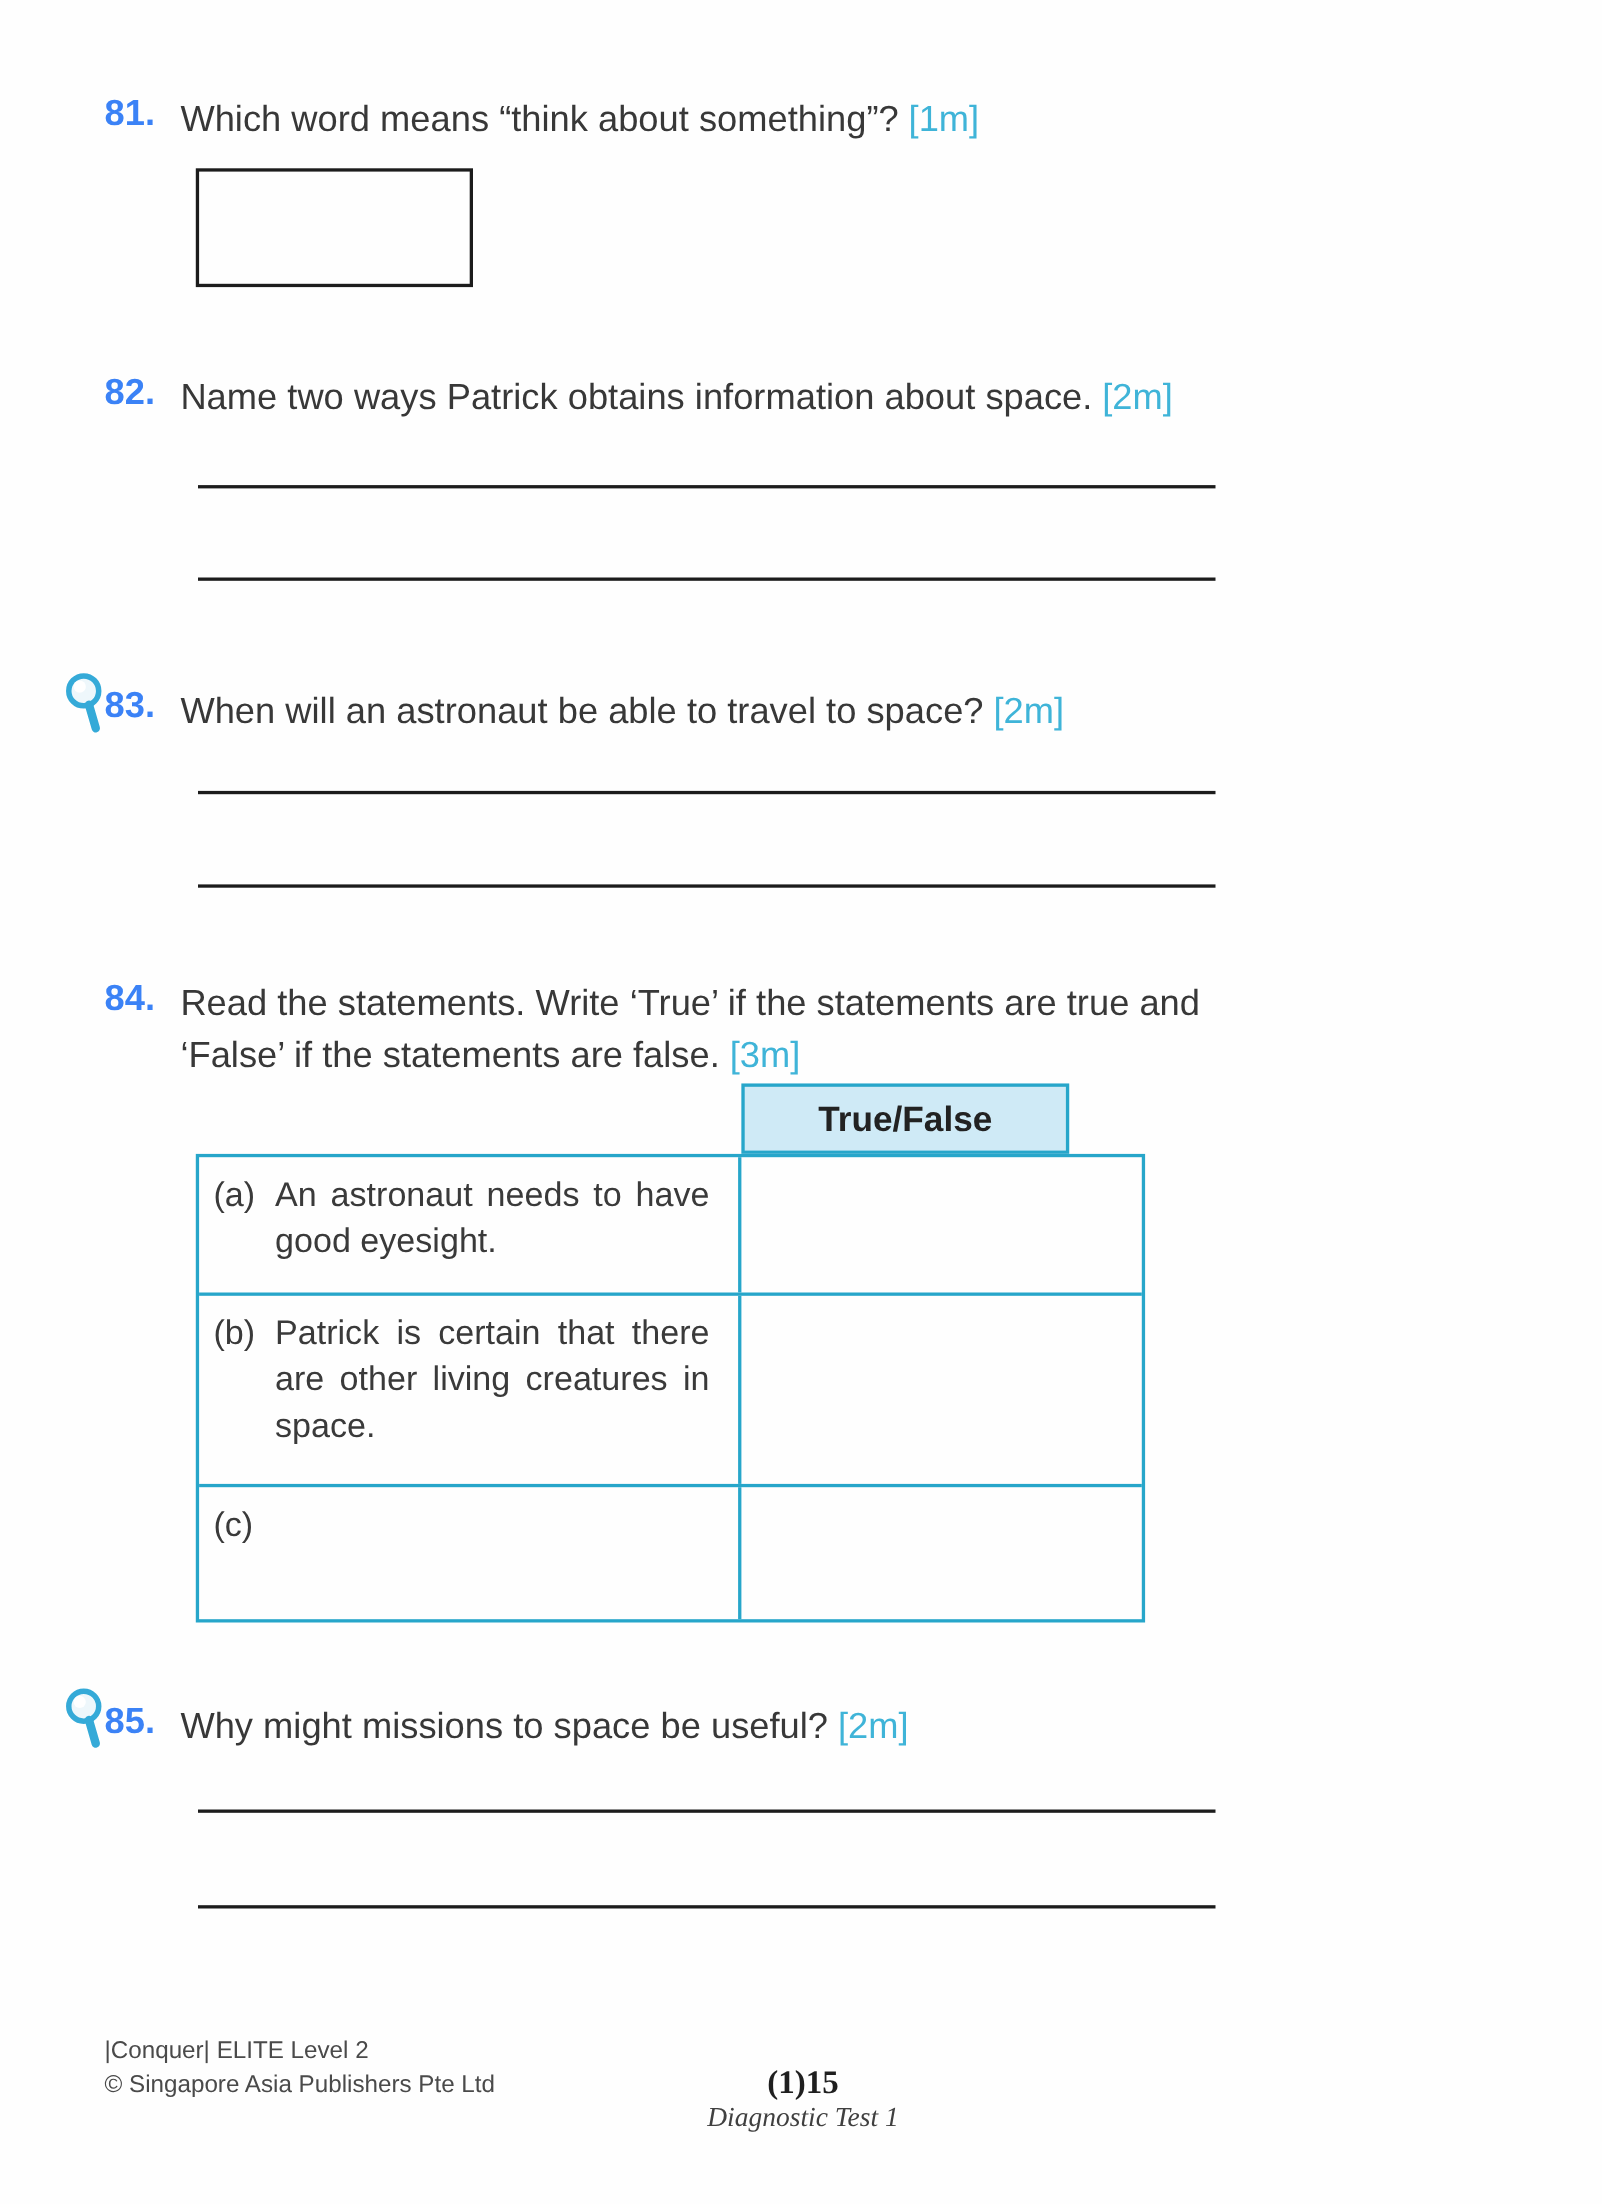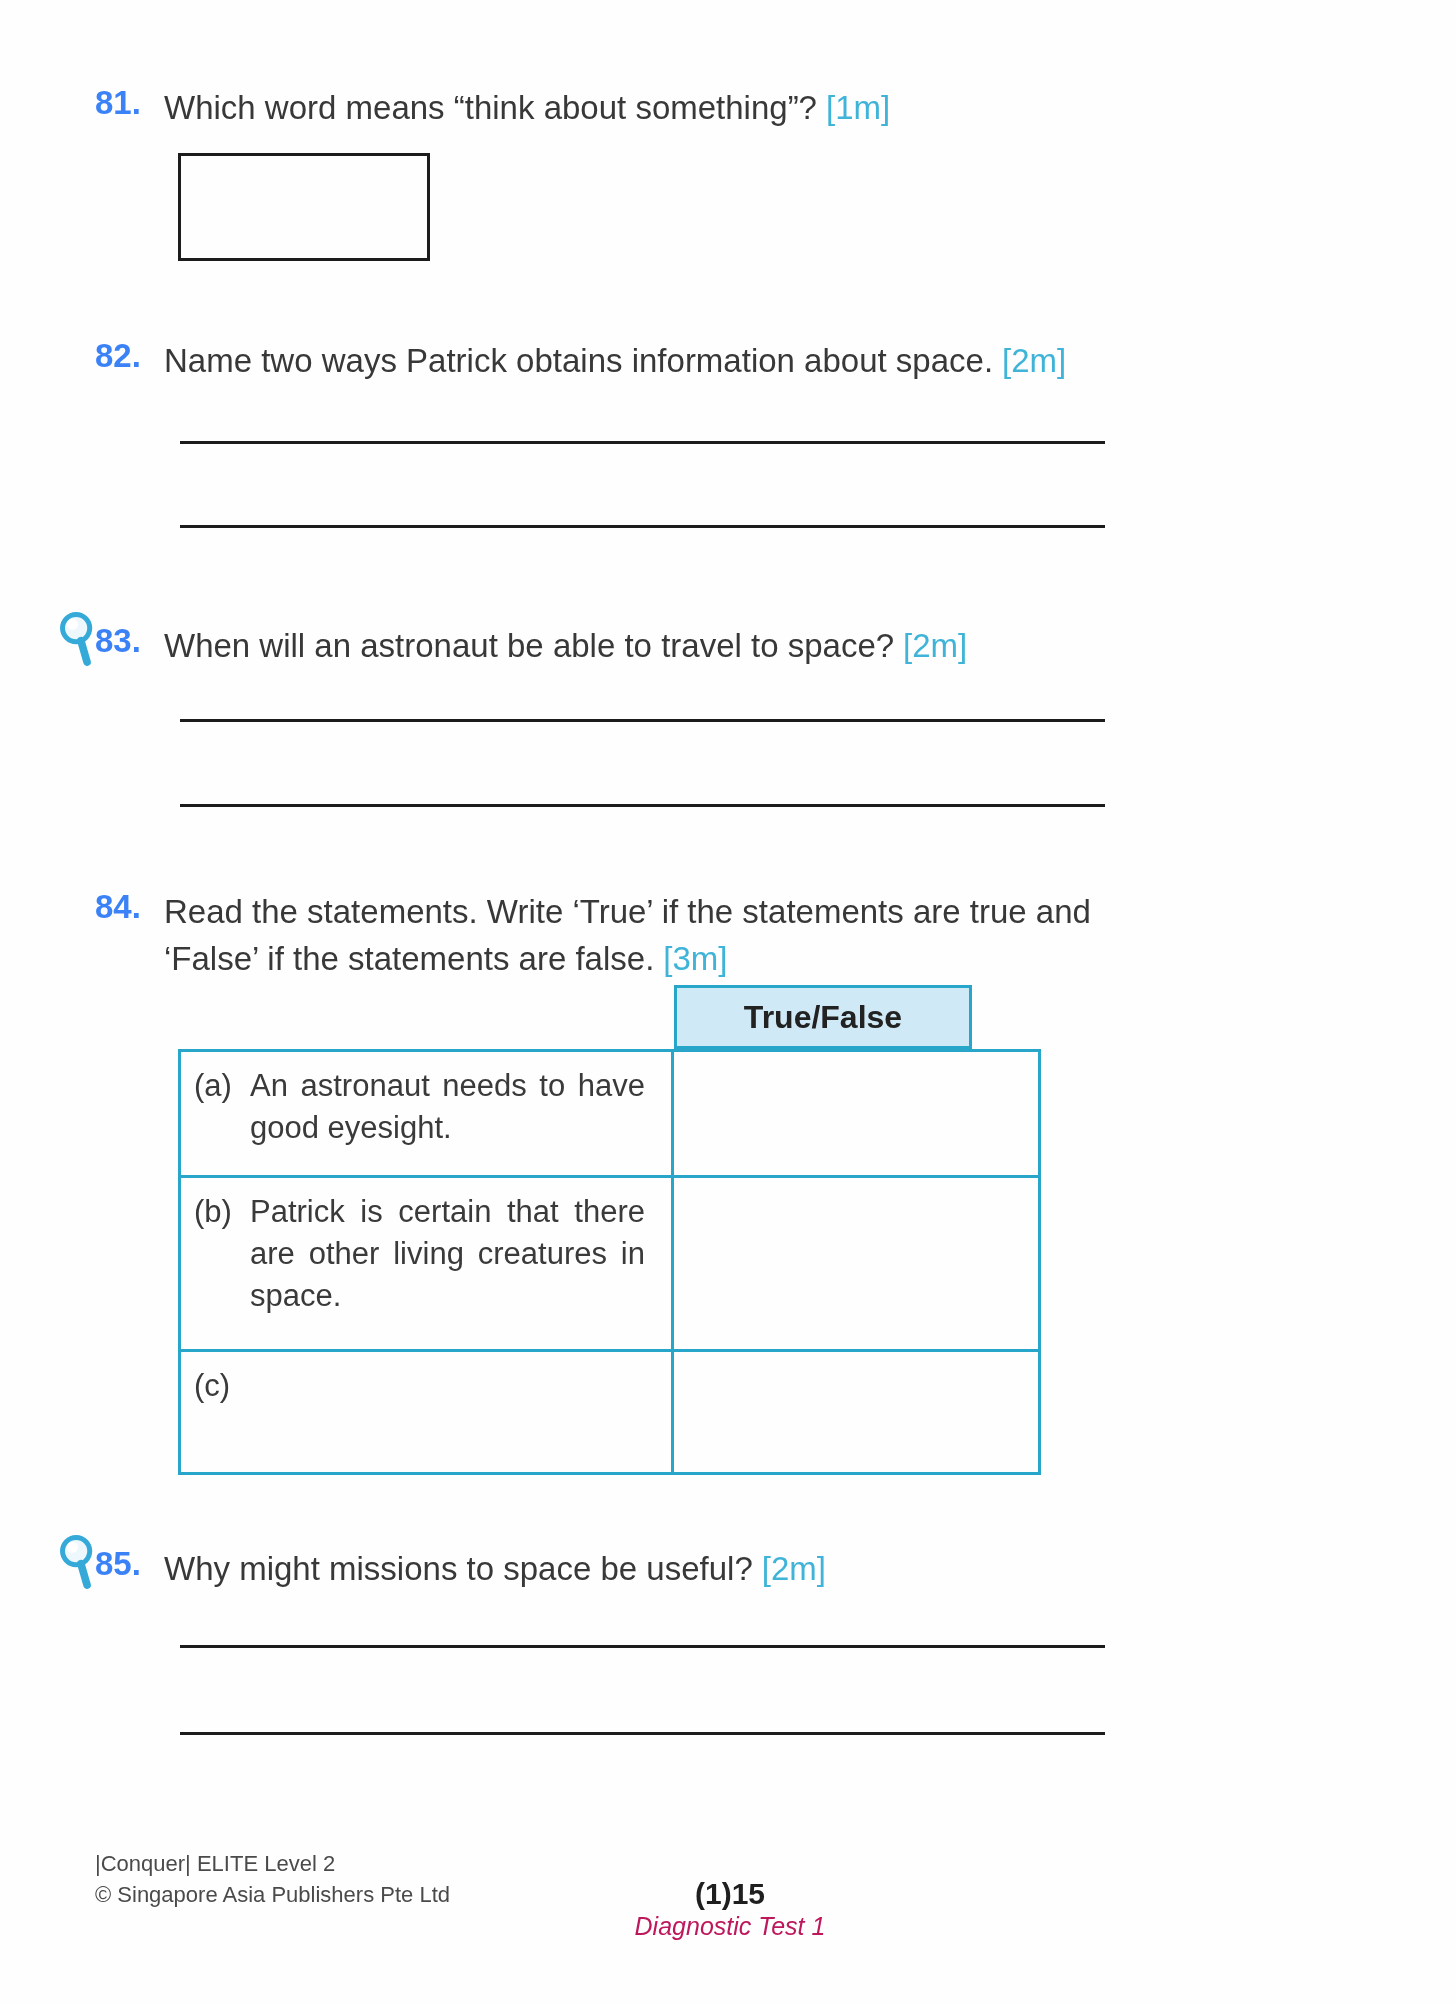--- a/index.html
+++ b/index.html
@@ -80,23 +80,24 @@
   .tf-cell-right { flex: 1; }
 
   
   .footer-left {
     position: absolute; left: 95px; top: 1848px;
     font-size: 22px; line-height: 31px; color: #4a4a4a;
   }
   .footer-center {
     position: absolute; left: 530px; top: 1878px; width: 400px;
     text-align: center;
+    font-family: Liberation Serif, serif;
   }
   .page-num { font-size: 30px; font-weight: bold; color: #1f1f1f; line-height: 32px; }
-  .test-name { font-size: 25px; font-style: italic; color: #be185d; line-height: 32px; }
+  .test-name { font-size: 25px; font-style: italic; color: #404040; line-height: 32px; }
 </style>
 </head>
 <body>
 
 <div class="page">
 
   <div class="question" id="q81">
     <span class="q-number">81.</span>
     <div class="q-text">
       <span>Which word means “think about something”?</span><span class="marks">[1m]</span>

